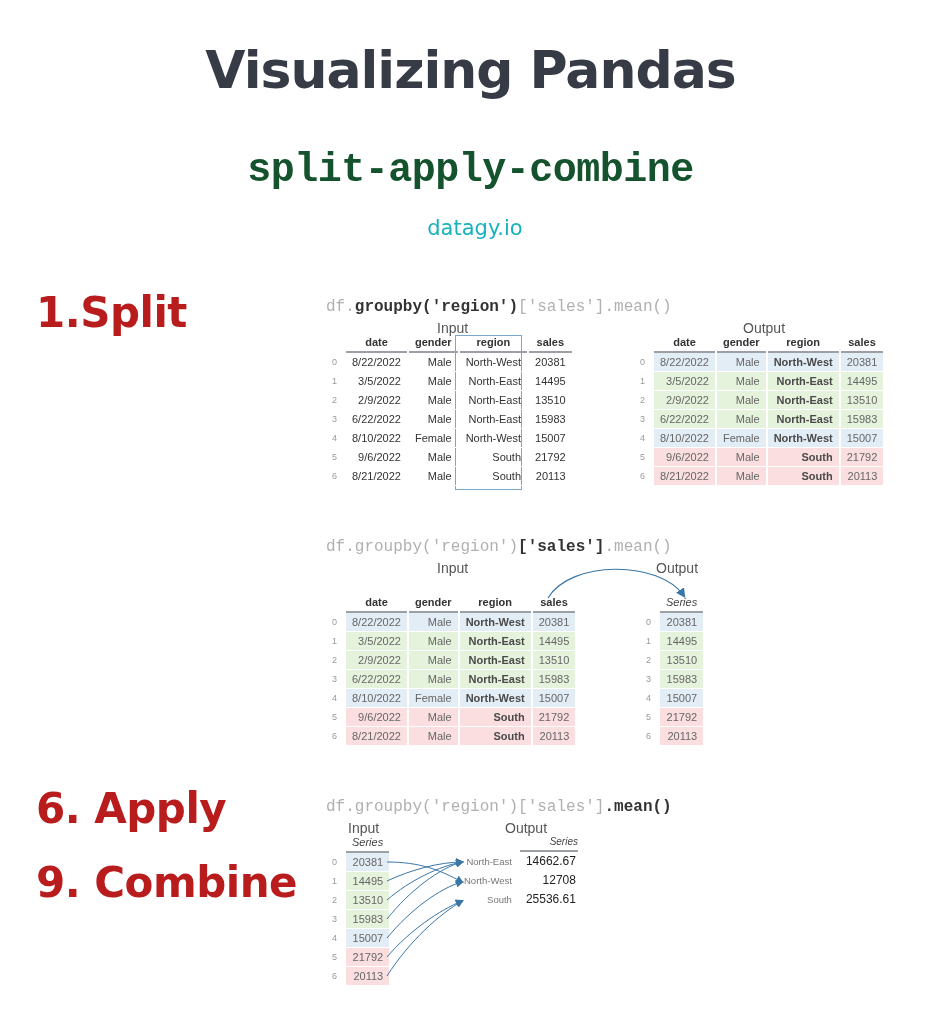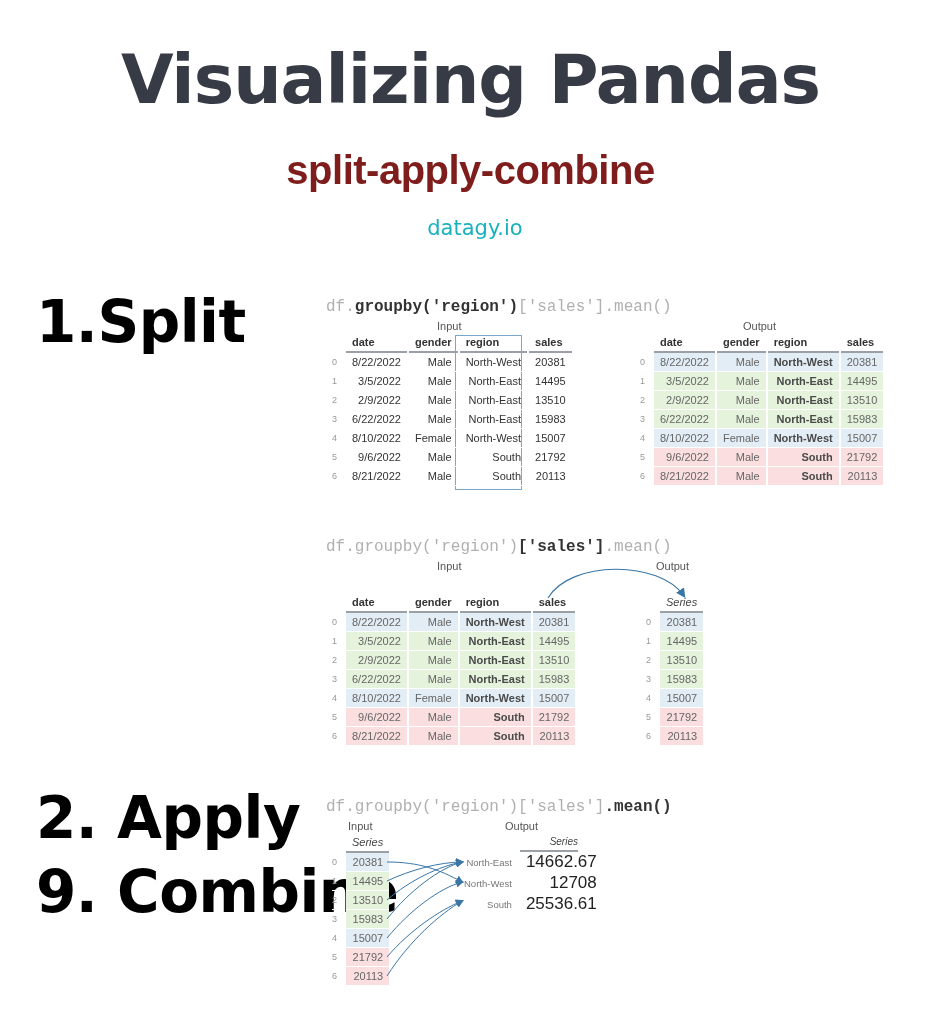--- a/index.html
+++ b/index.html
@@ -1,50 +1,50 @@
 <!DOCTYPE html>
 <html><head>
 <meta charset="utf-8">
 <style>
   * { box-sizing: border-box; margin: 0; padding: 0; }
   body { width: 941px; height: 1024px; background: #ffffff; position: relative; overflow: hidden; font-family: "Liberation Sans", sans-serif; color: #333; }
-  .title { position: absolute; left: 0; width: 941px; top: 40px; text-align: center; font-family: "DejaVu Sans", sans-serif; font-weight: bold; font-size: 68px; color: #363b45; letter-spacing: -1px; }
-  .subtitle { position: absolute; left: 0; width: 941px; top: 148px; text-align: center; font-family: Liberation Sans, sans-serif; font-weight: bold; font-size: 40px; color: #7f1d1d; letter-spacing: -0.5px; }
+  .title { position: absolute; left: 0; width: 941px; top: 40px; text-align: center; font-family: "DejaVu Sans", sans-serif; font-weight: bold; font-size: 52px; color: #363b45; letter-spacing: -1px; }
+  .subtitle { position: absolute; left: 0; width: 941px; top: 148px; text-align: center; font-family: Liberation Mono, monospace; font-weight: bold; font-size: 40px; color: #14532d; letter-spacing: -0.5px; }
   .brand { position: absolute; left: 0; width: 941px; top: 216px; text-align: center; font-family: "DejaVu Sans", sans-serif; font-size: 21px; color: #1ab1be; padding-left: 9px; }
-  .step { position: absolute; font-family: "DejaVu Sans", sans-serif; font-weight: bold; color: #000000; font-size: 58px; letter-spacing: -0.5px; }
+  .step { position: absolute; font-family: "DejaVu Sans", sans-serif; font-weight: bold; color: #b91c1c; font-size: 42px; letter-spacing: -0.5px; }
   .code { position: absolute; font-family: "Liberation Mono", monospace; font-size: 16px; color: #b0b0b0; white-space: pre; }
   .code .hl { color: #333; font-weight: bold; }
-  .cap { position: absolute; font-size: 11px; color: #555; }
+  .cap { position: absolute; font-size: 14px; color: #555; }
   table.df { position: absolute; border-collapse: separate; border-spacing: 2px 0; font-size: 11px; }
-  table.df th { font-weight: bold; color: #333; padding: 2px 6px 3px 6px; border-bottom: 2px solid #9aa0a6; text-align: left; height: 19px; }
+  table.df th { font-weight: bold; color: #333; padding: 2px 6px 3px 6px; border-bottom: 2px solid #9aa0a6; text-align: center; height: 19px; }
   table.df th.idx { border-bottom: none; }
   table.df td { height: 19px; padding: 0 6px; text-align: right; color: #333; border-bottom: 1px solid #fff; }
   table.df td.idx { color: #999; font-size: 9px; text-align: left; padding: 0 4px 0 0; }
   table.df th.ser { font-style: italic; font-weight: normal; color: #444; }
   tr.nw td.c { background: #e3edf6; }
   tr.ne td.c { background: #e5f2dc; }
   tr.so td.c { background: #fbdfe0; }
   tr td.b { font-weight: bold; color: #444; }
   tr.nw td.c, tr.ne td.c, tr.so td.c { color: #666; }
   tr.nw td.b, tr.ne td.b, tr.so td.b { color: #4a4a4a; }
   .regbox { position: absolute; border: 1.3px solid #7aa7cc; }
   svg.arrows { position: absolute; left: 0; top: 0; pointer-events: none; }
   table.out td { text-align: right; }
   table.out td.lbl { color: #777; font-size: 9.5px; padding-right: 8px; }
-  table.out td.val { color: #222; font-size: 17px; margin-top: 12px; }
+  table.out td.val { color: #222; font-size: 12px; margin-top: 12px; }
 </style>
 </head>
 <body>
 
 <div class="title">Visualizing Pandas</div>
 <div class="subtitle">split-apply-combine</div>
 <div class="brand">datagy.io</div>
 
 <div class="step" style="left:36px; top:288px;">1.Split</div>
-<div class="step" style="left:36px; top:784px;">2. Apply</div>
+<div class="step" style="left:36px; top:784px;">6. Apply</div>
 <div class="step" style="left:36px; top:858px;">9. Combine</div>
 
 <div class="code" style="left:326px; top:298px;"><span>df.</span><span class="hl">groupby('region')</span><span>['sales']</span><span>.mean()</span></div>
 
 <div class="cap" style="left:437px; top:320px;">Input</div>
 <div class="cap" style="left:743px; top:320px;">Output</div>
 
 <div class="regbox" style="left:455px; top:335px; width:67px; height:155px;"></div>
 
 <table class="df" style="left:330px; top:334px;">

